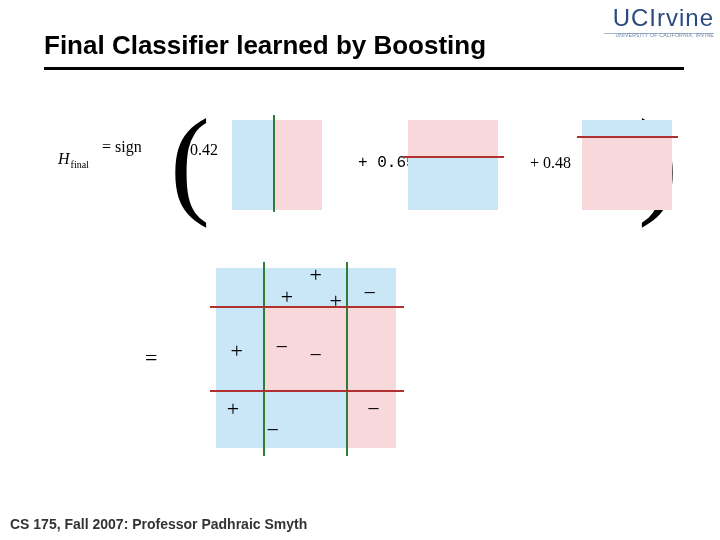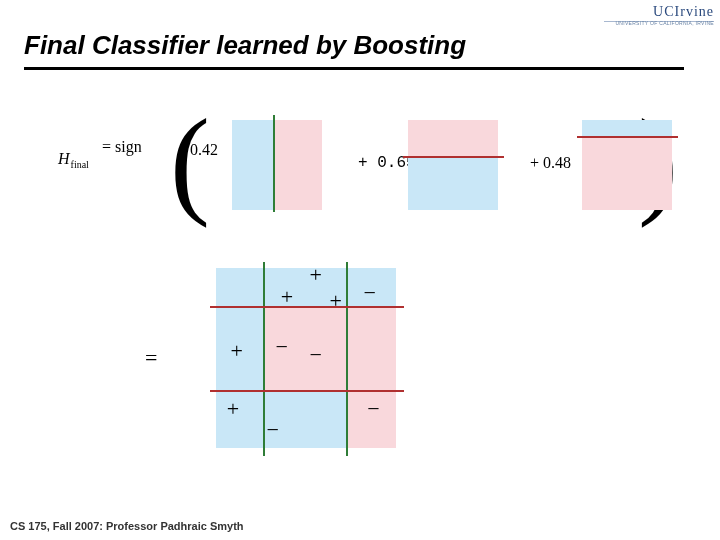--- a/index.html
+++ b/index.html
@@ -1,27 +1,27 @@
 <!DOCTYPE html>
 <html><head>
 <meta charset="utf-8">
 <style>
   * { box-sizing: border-box; margin: 0; padding: 0; }
   html, body { width: 720px; height: 540px; background: #fff; font-family: "Trebuchet MS", Verdana, Arial, sans-serif; overflow: hidden; }
   .slide { position: relative; width: 720px; height: 540px; }
   .logo { position: absolute; top: 4px; right: 6px; display: flex; flex-direction: column; align-items: flex-end; }
-  .logo-text { font-family: Liberation Serif, serif; font-size: 14px; color: #2b4a7e; letter-spacing: 1px; font-weight: 400; }
+  .logo-text { font-family: Liberation Sans, sans-serif; font-size: 24px; color: #2b4a7e; letter-spacing: 1px; font-weight: 400; }
   .logo-sub  { font-size: 5px; color: #6a84a6; letter-spacing: 0.3px; margin-top: -2px; }
   .logo-line { width: 110px; height: 1px; background: #a8b8d0; margin-top: 1px; }
 
-  .title-wrap { position: absolute; top: 30px; left: 24px; right: 36px; font-style: italic; }
+  .title-wrap { position: absolute; top: 30px; left: 44px; right: 36px; }
   .title { font-size: 26px; font-weight: bold; color: #000; font-family: Verdana, "Trebuchet MS", sans-serif; }
   .title-rule { height: 3px; background: #000; margin-top: 6px; width: 100%; }
 
-  .footer { position: absolute; bottom: 8px; left: 0; right: 0; display: flex; justify-content: space-between; padding: 0 10px; font-size: 11px; font-weight: bold; font-family: Verdana, sans-serif; color: #333; }
+  .footer { position: absolute; bottom: 8px; left: 0; right: 0; display: flex; justify-content: space-between; padding: 0 10px; font-size: 14px; font-weight: bold; font-family: Verdana, sans-serif; color: #333; }
 
   
   .eq-row { position: absolute; top: 108px; left: 50px; right: 30px; height: 120px; }
   .eq-text { position: absolute; font-family: "Times New Roman", serif; font-size: 16px; color: #000; }
   .h-final { top: 42px; left: 8px; }
   .h-final .sub { font-size: 10px; vertical-align: sub; margin-left: 1px; }
   .sign-eq { top: 30px; left: 52px; }
   .coef1 { top: 33px; left: 140px; }
   .coef2 { top: 46px; left: 308px; font-family: Liberation Mono, monospace; }
   .coef3 { top: 46px; left: 480px; }

